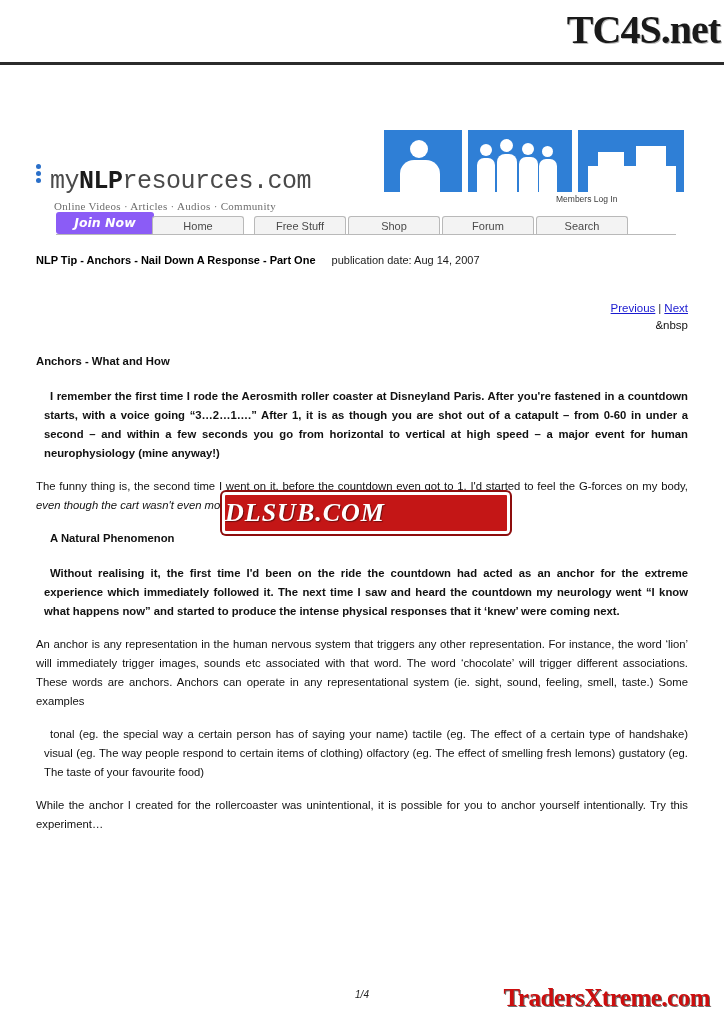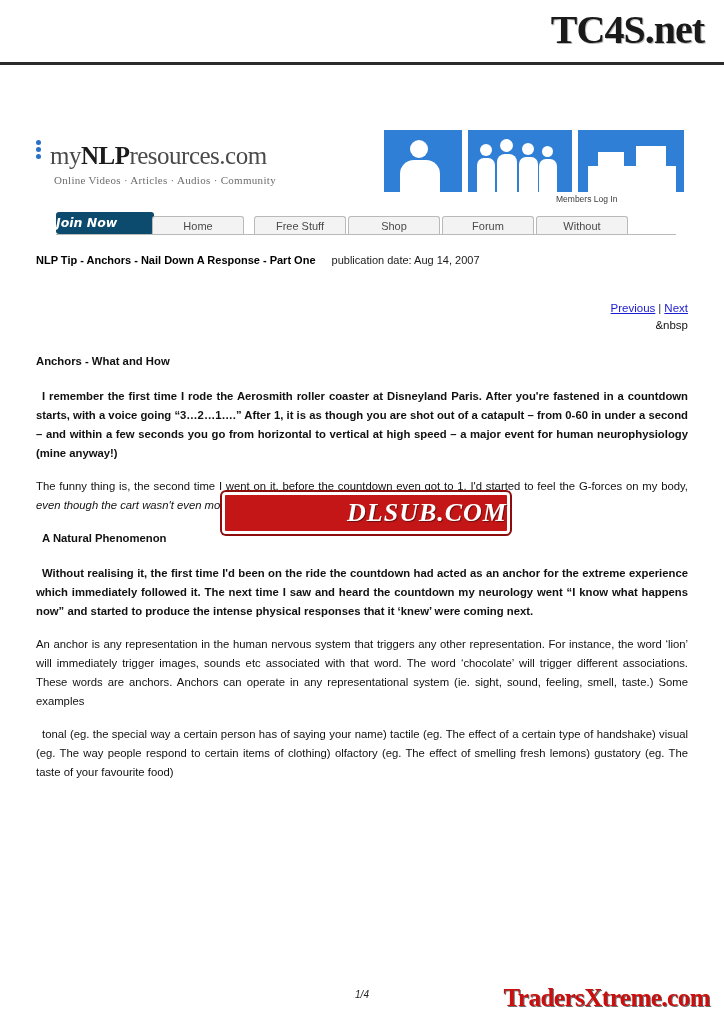--- a/index.html
+++ b/index.html
@@ -18,21 +18,21 @@
   .page {
     position: relative;
     width: 724px;
     height: 1024px;
   }
 
   
   .tc4s {
     position: absolute;
     top: 6px;
-    right: 20px;
+    right: 4px;
     font-family: "Liberation Serif", serif;
     font-weight: bold;
     font-size: 40px;
     color: #1a1a1a;
     letter-spacing: -1px;
     text-shadow: 1px 1px 0 #b8b8b8;
   }
   .topline {
     position: absolute;
     top: 62px;
@@ -50,26 +50,27 @@
     width: 652px;
     height: 100px;
   }
   .logo {
     position: absolute;
     left: 0px;
     top: 8px;
     width: 340px;
   }
   .logo-row1 {
-    font-family: Liberation Serif, serif;
+    font-family: Liberation Mono, monospace;
     font-size: 25px;
     line-height: 28px;
     letter-spacing: -0.5px;
     color: #4a4a4a;
     white-space: nowrap;
+    margin-top: 24px;
   }
   .logo-row1 .dots {
     display: inline-block;
     width: 14px;
     vertical-align: 3px;
   }
   .logo-row1 .dot {
     display: block;
     width: 5px;
     height: 5px;
@@ -130,27 +131,27 @@
     left: 56px;
     width: 620px;
     height: 22px;
   }
   .join-now {
     position: absolute;
     left: 0px;
     top: -4px;
     width: 98px;
     height: 22px;
-    background: #0c4a6e;
+    background: #8b5cf6;
     border-radius: 3px;
     color: #ffffff;
     font-size: 12.5px;
     font-weight: bold;
     font-style: italic;
-    text-align: left;
+    text-align: center;
     line-height: 22px;
     font-family: "DejaVu Sans", sans-serif;
   }
   .navtab {
     position: absolute;
     top: 0px;
     height: 18px;
     border: 1px solid #b9b9b9;
     border-bottom: none;
     background: #f3f3f3;
@@ -242,41 +243,42 @@
     font-weight: bold;
     font-size: 11.3px;
     margin-bottom: 16px;
   }
   .content p.bold {
     font-weight: bold;
     text-align: justify;
   }
   .content p.indent {
     text-indent: 6px;
+    margin-left: 8px;
   }
   .content i { font-style: italic; }
 
   
   .dlsub {
     position: absolute;
     top: 492px;
     left: 222px;
     width: 282px;
     height: 36px;
     border: 3px solid #ffffff;
     background: #c41616;
     border-radius: 4px;
     box-shadow: 0 0 0 2px #8d0d0d;
     color: #ffffff;
     font-family: "Liberation Serif", serif;
     font-weight: bold;
     font-style: italic;
     font-size: 26px;
     letter-spacing: 1px;
-    text-align: right;
+    text-align: left;
     line-height: 36px;
     text-shadow: 1px 1px 1px rgba(0,0,0,.45);
   }
 
   
   .pagenum {
     position: absolute;
     bottom: 24px;
     left: 0;
     width: 724px;
@@ -342,41 +344,42 @@
 
     <div class="members-login">Members Log In</div>
   </div>
 
   <div class="nav">
     <div class="join-now">Join Now</div>
     <div class="navtab nt1">Home</div>
     <div class="navtab nt2">Free Stuff</div>
     <div class="navtab nt3">Shop</div>
     <div class="navtab nt4">Forum</div>
-    <div class="navtab nt5">Without</div>
+    <div class="navtab nt5">Search</div>
   </div>
   <div class="navline"></div>
 
   <div class="titlebar">
     <span class="t-main">NLP Tip - Anchors - Nail Down A Response - Part One</span><span class="t-date">publication date: Aug 14, 2007</span>
   </div>
 
   <div class="prevnext">
     <a>Previous</a><span class="sep">|</span><a>Next</a>
   </div>
   <div class="nbsp">&amp;nbsp</div>
 
   <div class="content">
     <p class="heading">Anchors - What and How</p>
     <p class="bold indent">I remember the first time I rode the Aerosmith roller coaster at Disneyland Paris. After you're fastened in a countdown starts, with a voice going “3…2…1….” After 1, it is as though you are shot out of a catapult – from 0-60 in under a second – and within a few seconds you go from horizontal to vertical at high speed – a major event for human neurophysiology (mine anyway!)</p>
     <p><span>The funny thing is, the second time I went on it, before the countdown even got to 1, I'd started to feel the G-forces on my body, </span><i>even though the cart wasn't even moving.</i></p>
     <p class="heading indent">A Natural Phenomenon</p>
     <p class="bold indent">Without realising it, the first time I'd been on the ride the countdown had acted as an anchor for the extreme experience which immediately followed it. The next time I saw and heard the countdown my neurology went “I know what happens now” and started to produce the intense physical responses that it ‘knew’ were coming next.</p>
     <p>An anchor is any representation in the human nervous system that triggers any other representation. For instance, the word ‘lion’ will immediately trigger images, sounds etc associated with that word. The word ‘chocolate’ will trigger different associations. These words are anchors. Anchors can operate in any representational system (ie. sight, sound, feeling, smell, taste.) Some examples</p>
     <p class="indent">tonal (eg. the special way a certain person has of saying your name)    tactile (eg. The effect of a certain type of handshake)    visual (eg. The way people respond to certain items of clothing)    olfactory (eg. The effect of smelling fresh lemons)    gustatory (eg. The taste of your favourite food)</p>
+    <p>While the anchor I created for the rollercoaster was unintentional, it is possible for you to anchor yourself intentionally. Try this experiment…</p>
   </div>
 
   <div class="dlsub">DLSUB.COM</div>
 
   <div class="pagenum">1/4</div>
   <div class="tx-watermark">TradersXtreme.com</div>
 
 </div>
 
 </body></html>

